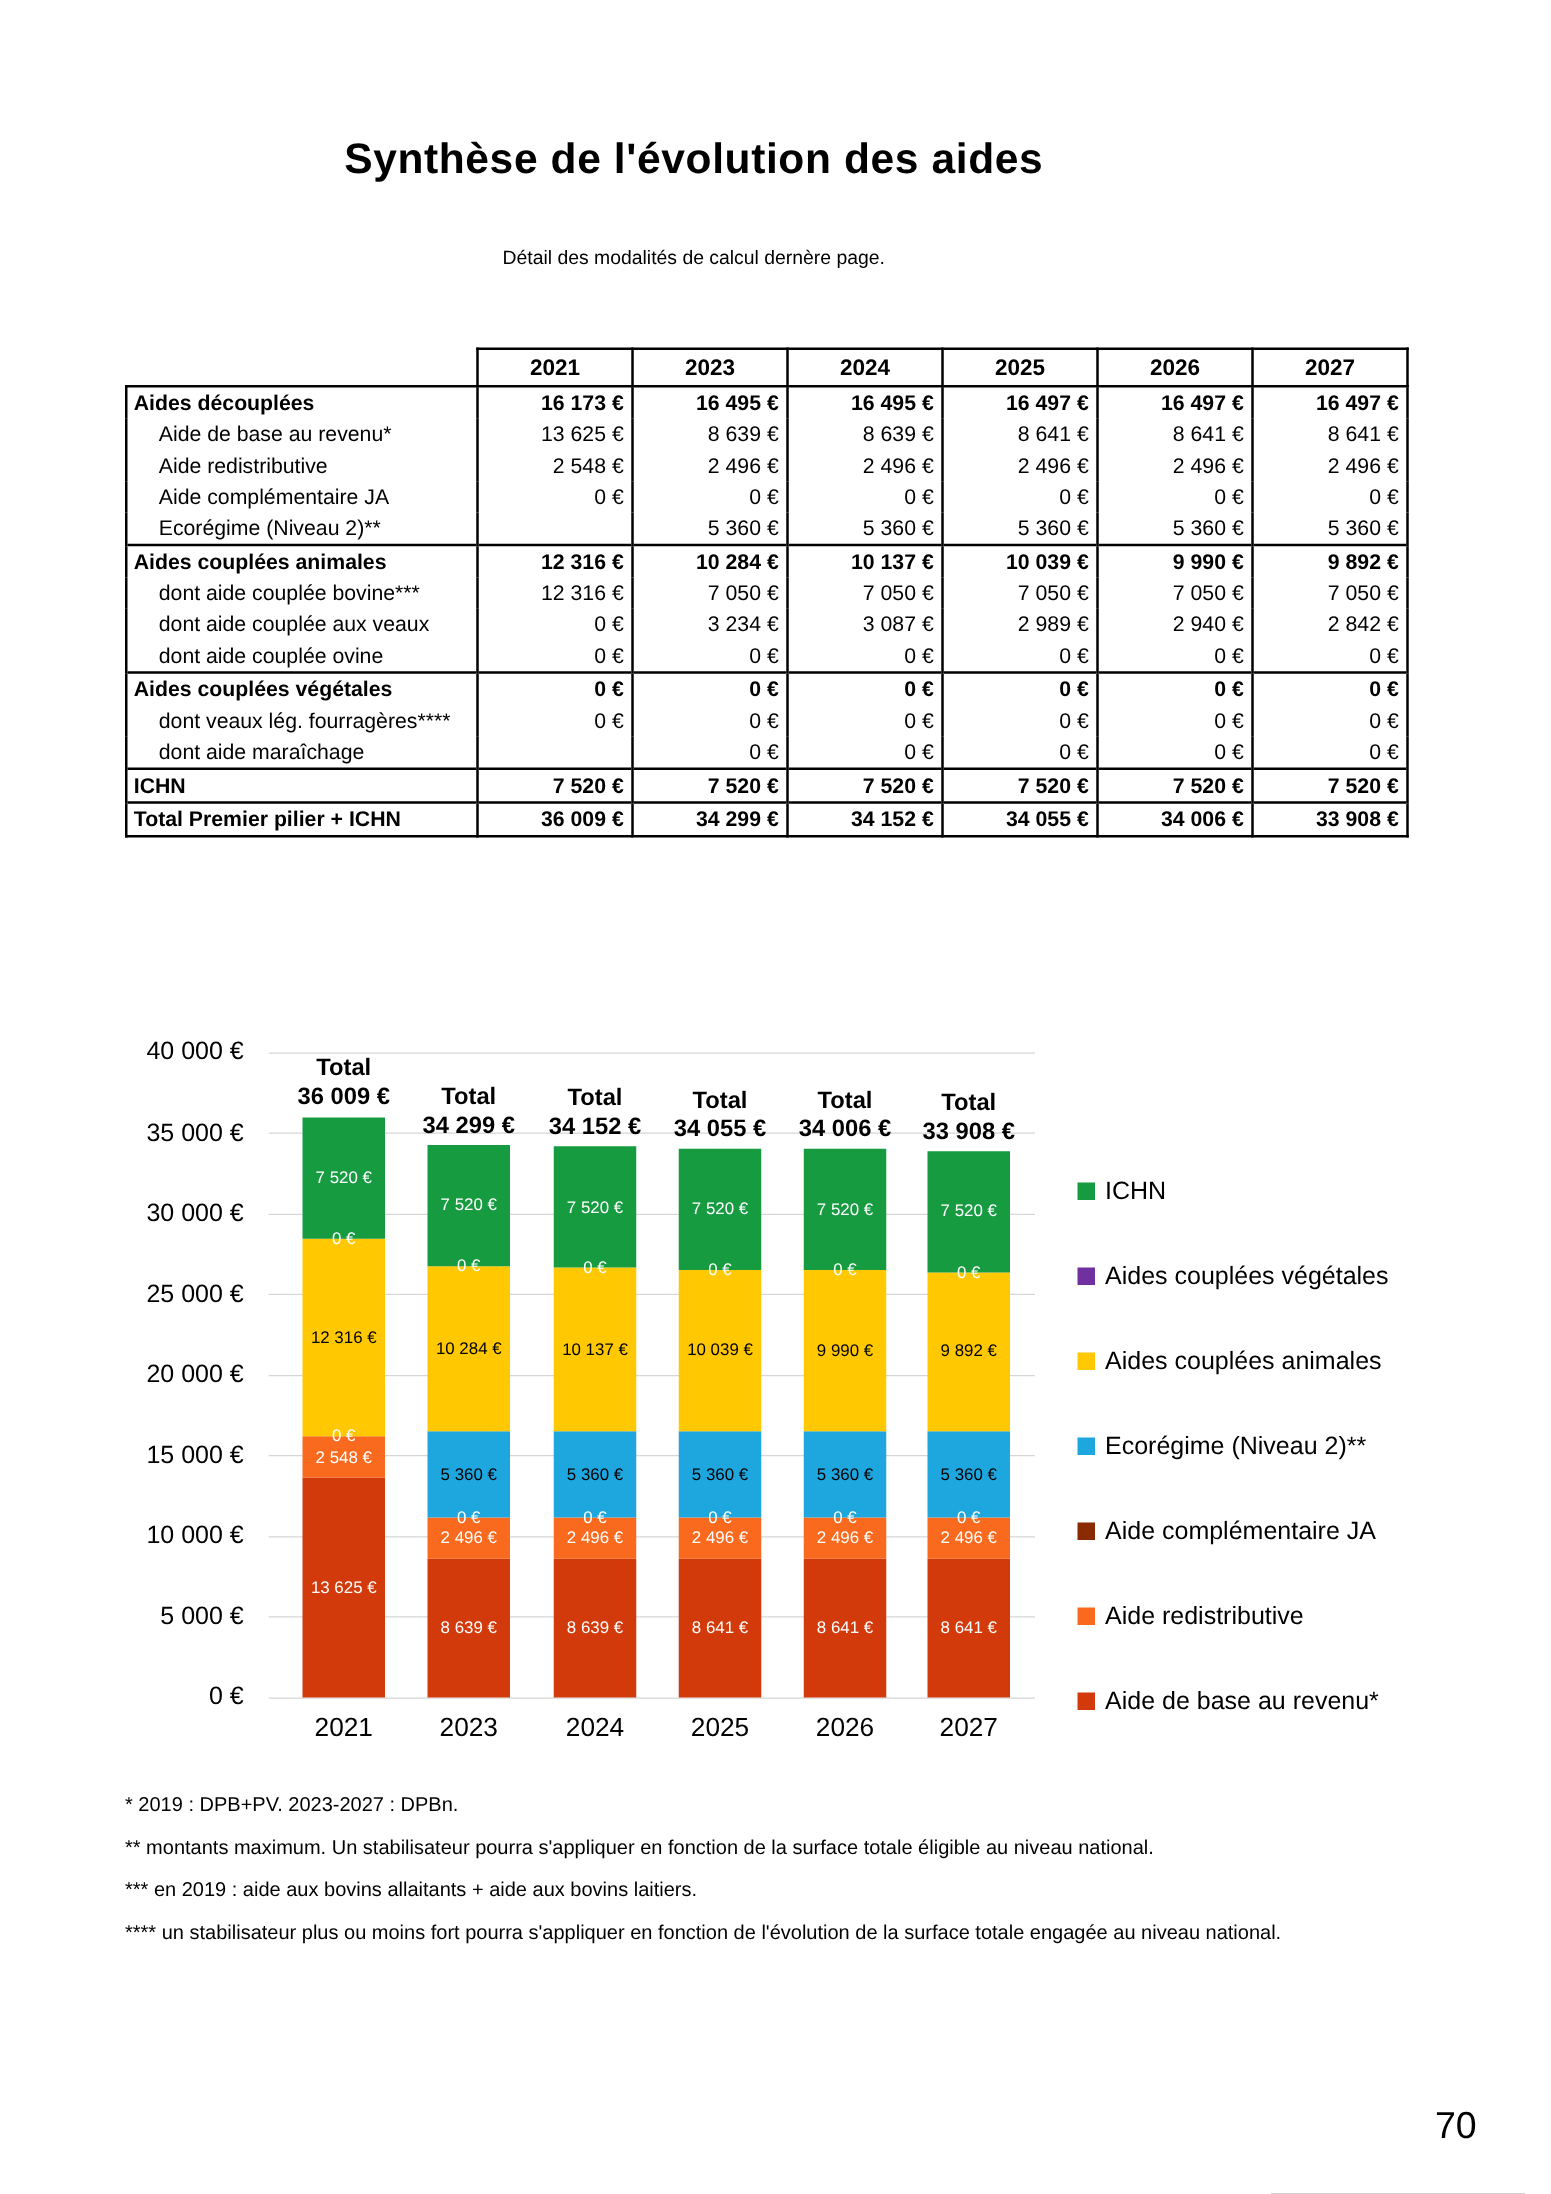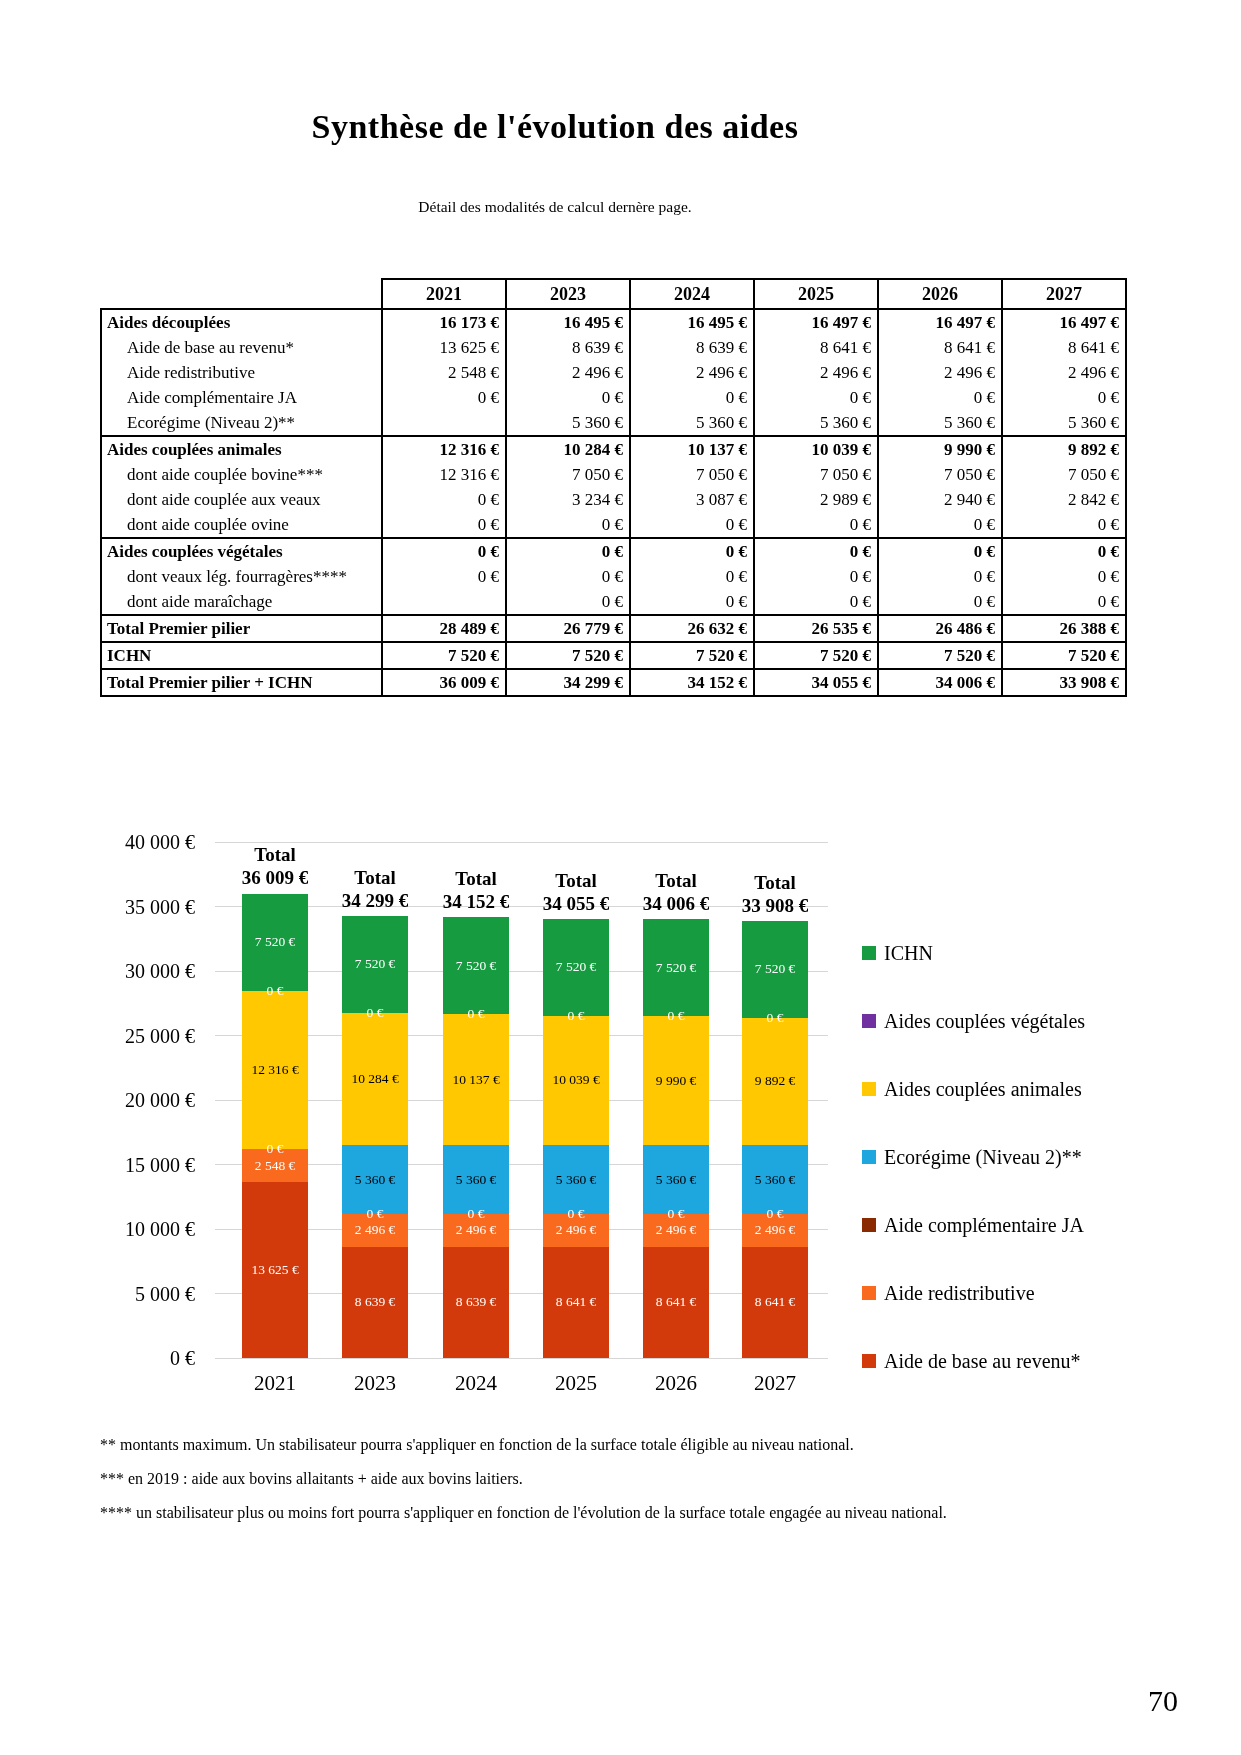--- a/index.html
+++ b/index.html
@@ -1,20 +1,20 @@
 <!DOCTYPE html>
 <html><head>
 <meta charset="utf-8">
 <style>
   html,body{margin:0;padding:0;background:#888;}
   .page{
     position:relative;
     width:1241px;height:1755px;
     background:#ffffff;
-    font-family:Liberation Serif, serif;
+    font-family:Liberation Sans, sans-serif;
     color:#000;
     overflow:hidden;
     margin:0 auto;
   }
   .title{
     position:absolute;left:0;top:108px;width:1110px;
     text-align:center;font-size:34px;font-weight:bold;letter-spacing:0.5px;
   }
   .subtitle{
     position:absolute;left:0;width:1110px;text-align:center;font-size:15.5px;
@@ -199,29 +199,20 @@
           <td class="num">0 €</td>
         </tr>
         <tr class="sub">
           <td class="label">dont aide maraîchage</td>
           <td class="num"></td>
           <td class="num">0 €</td>
           <td class="num">0 €</td>
           <td class="num">0 €</td>
           <td class="num">0 €</td>
           <td class="num">0 €</td>
-        </tr>
-        <tr class="section">
-          <td class="label">Total Premier pilier</td>
-          <td class="num">28 489 €</td>
-          <td class="num">26 779 €</td>
-          <td class="num">26 632 €</td>
-          <td class="num">26 535 €</td>
-          <td class="num">26 486 €</td>
-          <td class="num">26 388 €</td>
         </tr>
         <tr class="section">
           <td class="label">ICHN</td>
           <td class="num">7 520 €</td>
           <td class="num">7 520 €</td>
           <td class="num">7 520 €</td>
           <td class="num">7 520 €</td>
           <td class="num">7 520 €</td>
           <td class="num">7 520 €</td>
         </tr>
@@ -400,19 +391,20 @@
           <span>Aide redistributive</span>
         </div>
         <div class="legend-item" style="top: 514px;">
           <span class="swatch" style="background: rgb(210, 58, 12);"></span>
           <span>Aide de base au revenu*</span>
         </div>
       </div>
   </div>
 
   <div class="footnotes" id="footnotes">
+      <div class="fn">* 2019 : DPB+PV. 2023-2027 : DPBn.</div>
       <div class="fn">** montants maximum. Un stabilisateur pourra s'appliquer en fonction de la surface totale éligible au niveau national.</div>
       <div class="fn">*** en 2019 : aide aux bovins allaitants + aide aux bovins laitiers.</div>
       <div class="fn">**** un stabilisateur plus ou moins fort pourra s'appliquer en fonction de l'évolution de la surface totale engagée au niveau national.</div>
     </div>
 
   <div class="pagenum">70</div>
 </div>
 
 </body></html>

